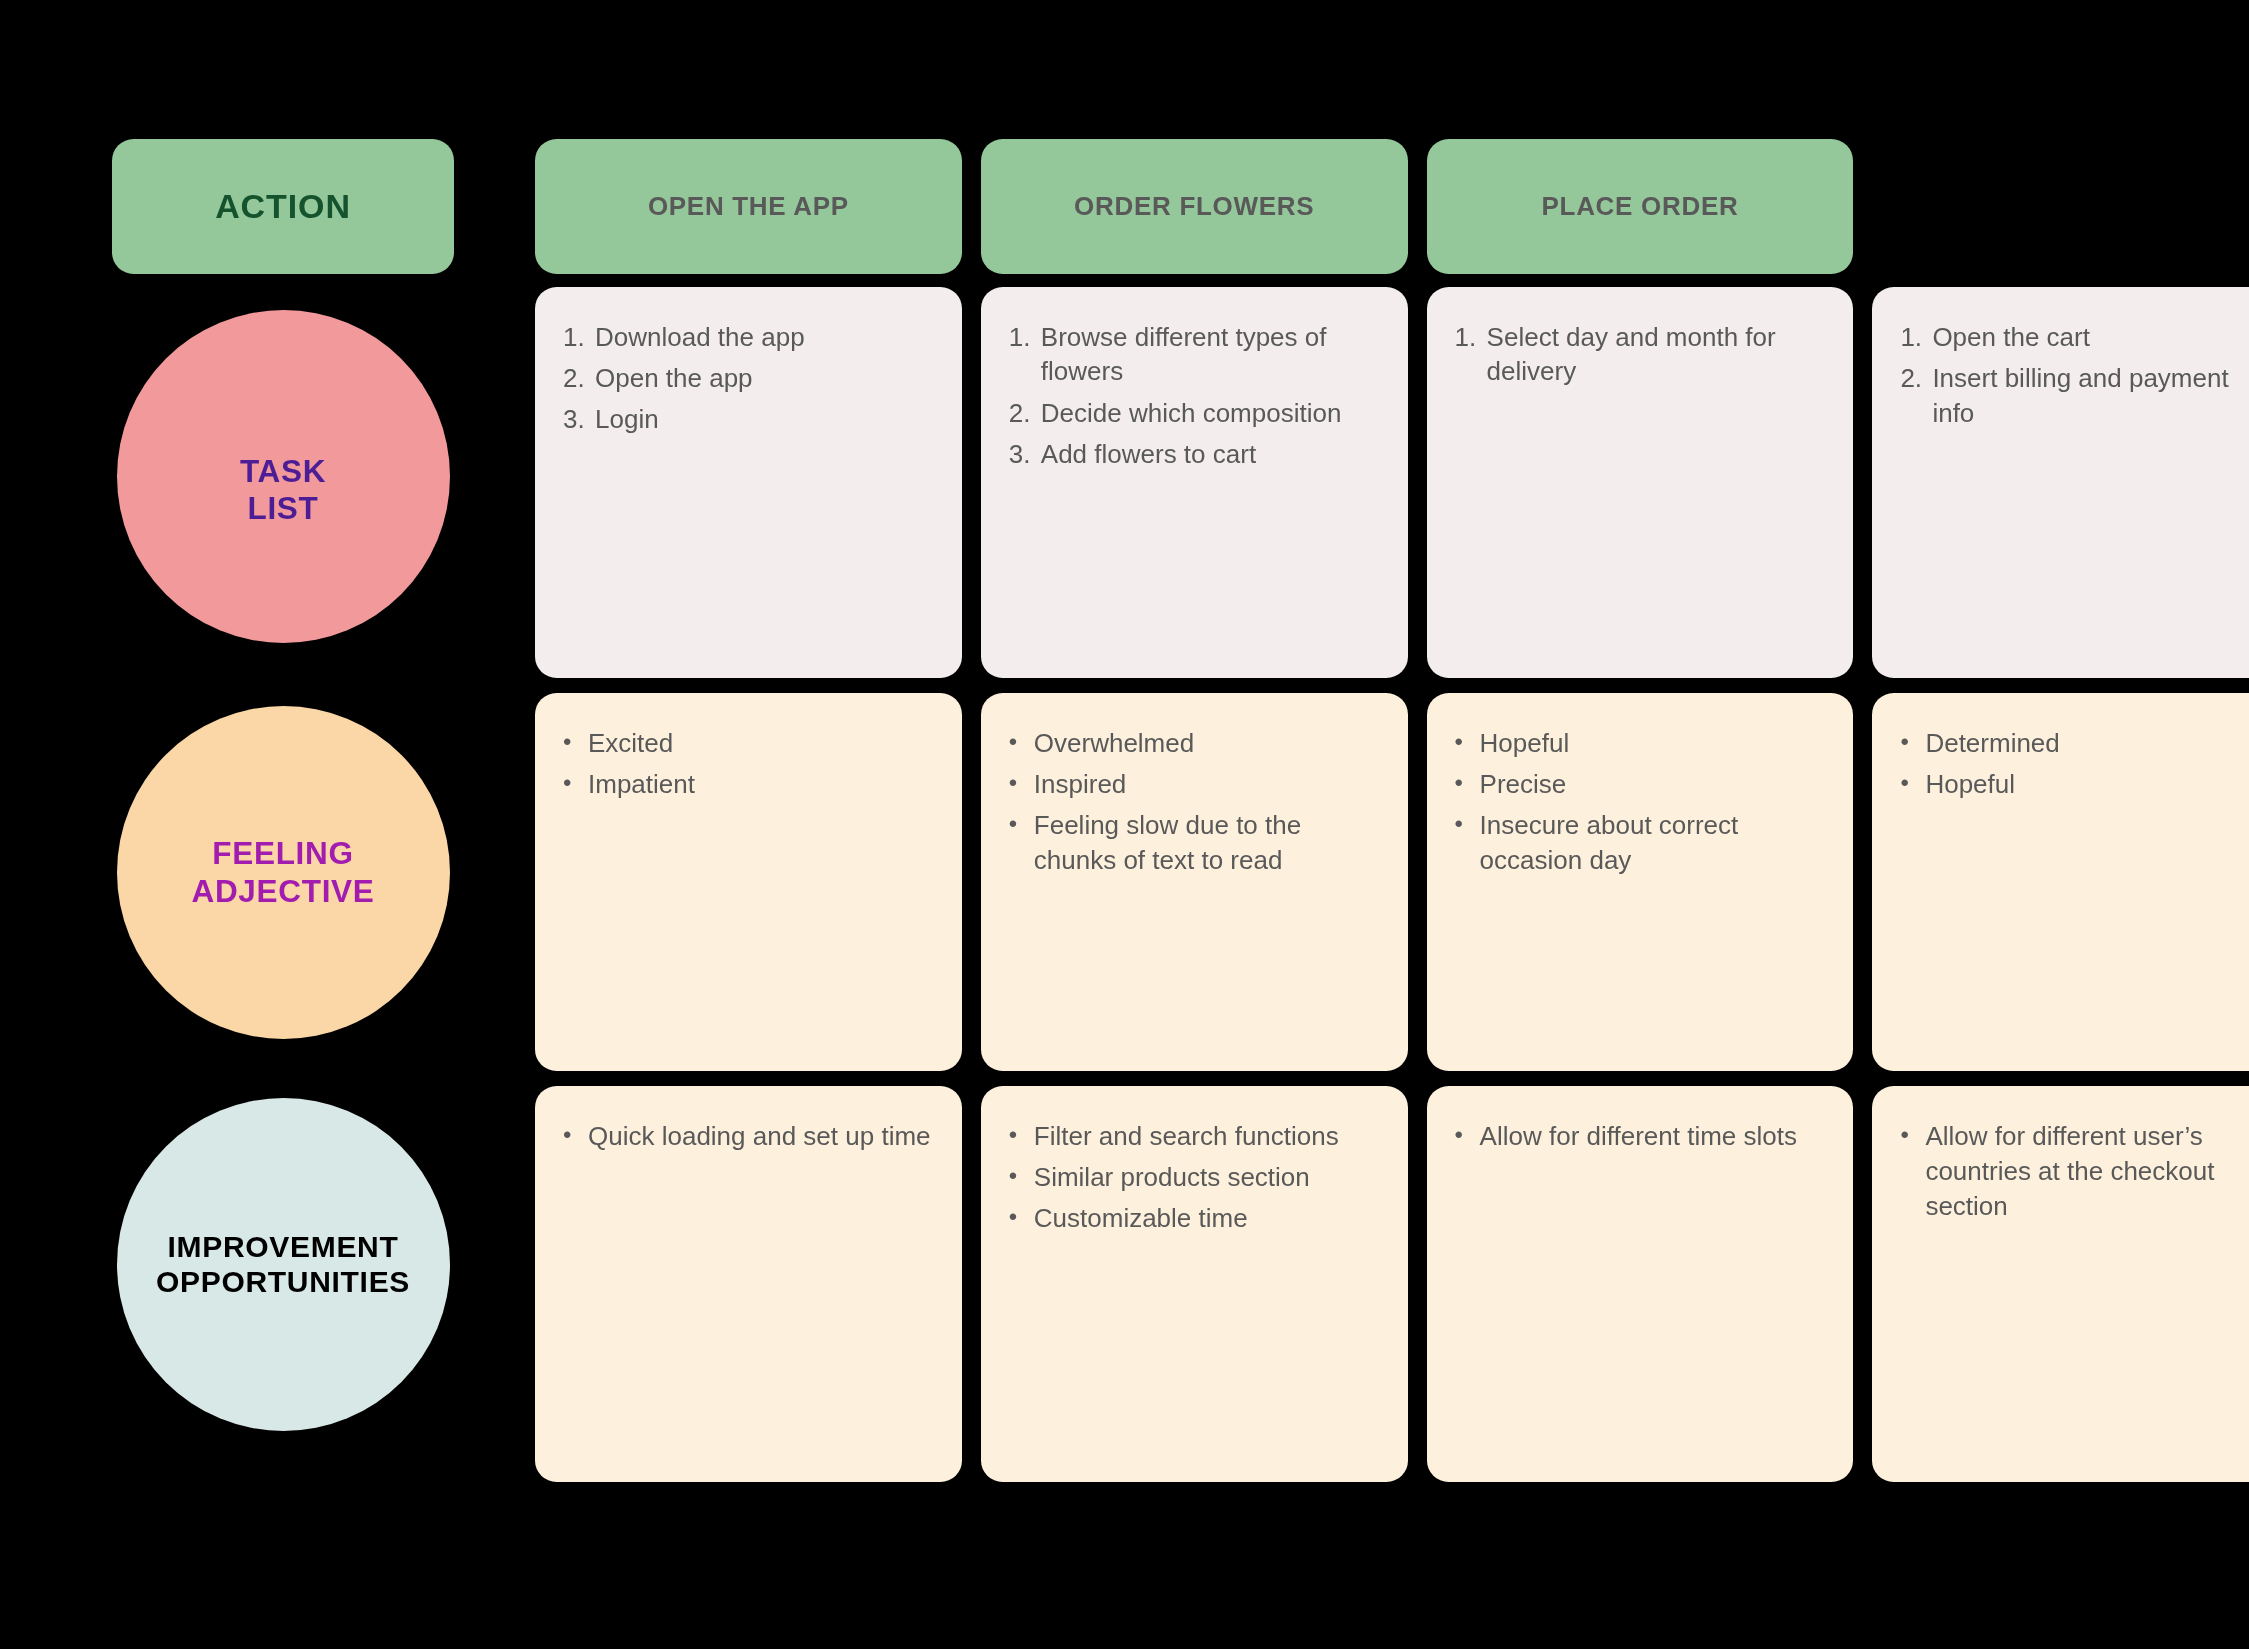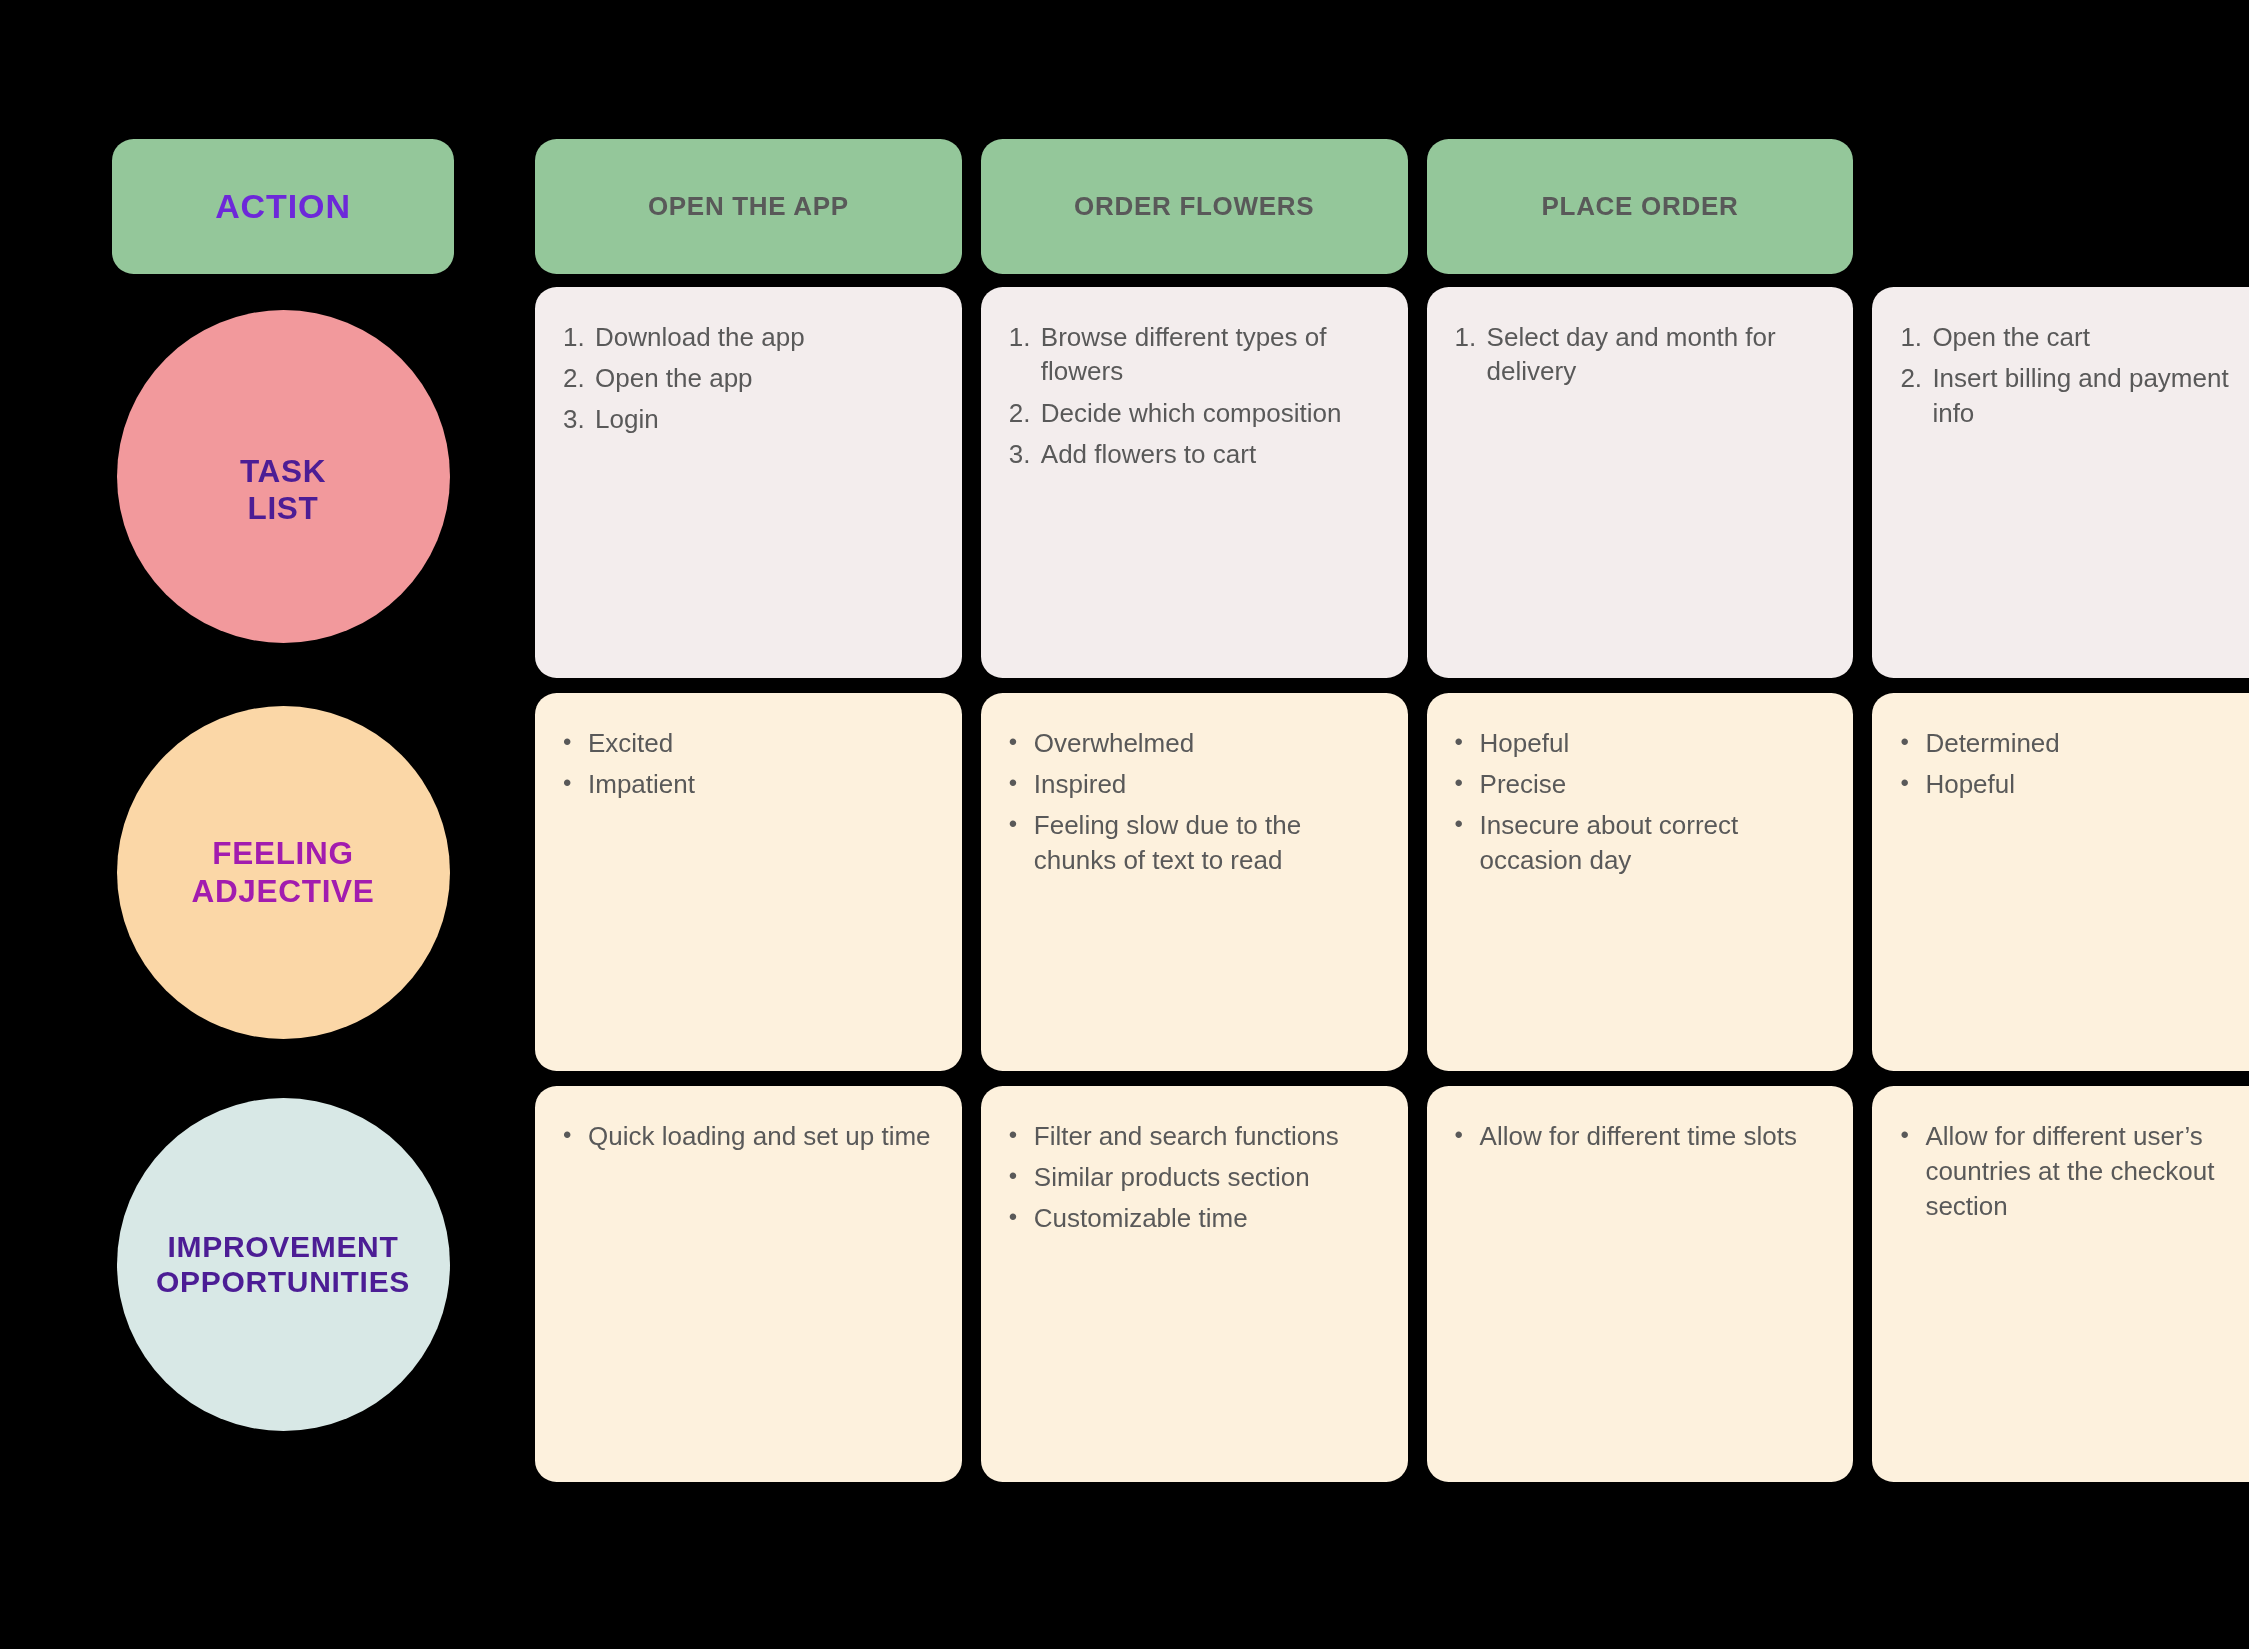--- a/index.html
+++ b/index.html
@@ -27,21 +27,21 @@
   .rail-header {
     height:135px;
     width:342px;
     background:#94c79a;
     border-radius:21.6px;
     display:flex;
     align-items:center;
     justify-content:center;
   }
   .rail-header-label {
-    color:#6d28d9;
+    color:#14532d;
     font-size:34px;
     font-weight:bold;
     letter-spacing:0.9px;
   }
   .rail-row {
     height:391px;
     display:flex;
     align-items:center;
     justify-content:center;
   }
@@ -62,21 +62,21 @@
     font-size:31.5px;
     font-weight:bold;
     letter-spacing:0.7px;
     white-space:pre-line;
   }
   .c-task { background:#f2999c; }
   .c-task .circle-label { color:#4c1d95; padding-top:27px; }
   .c-feel { background:#fbd7a7; }
   .c-feel .circle-label { color:#a21caf; }
   .c-impr { background:#d8e8e6; }
-  .c-impr .circle-label { color:#4c1d95; font-size:30px; width:405px; }
+  .c-impr .circle-label { color:#000000; font-size:30px; width:405px; }
 
   
   .grid {
     flex:1;
     display:grid;
     grid-template-columns:repeat(5, 1fr);
     column-gap:19px;
     grid-template-rows:135px 12.6px 391px 15.3px 378px 15.3px 396px;
     margin-left:81px;
   }

